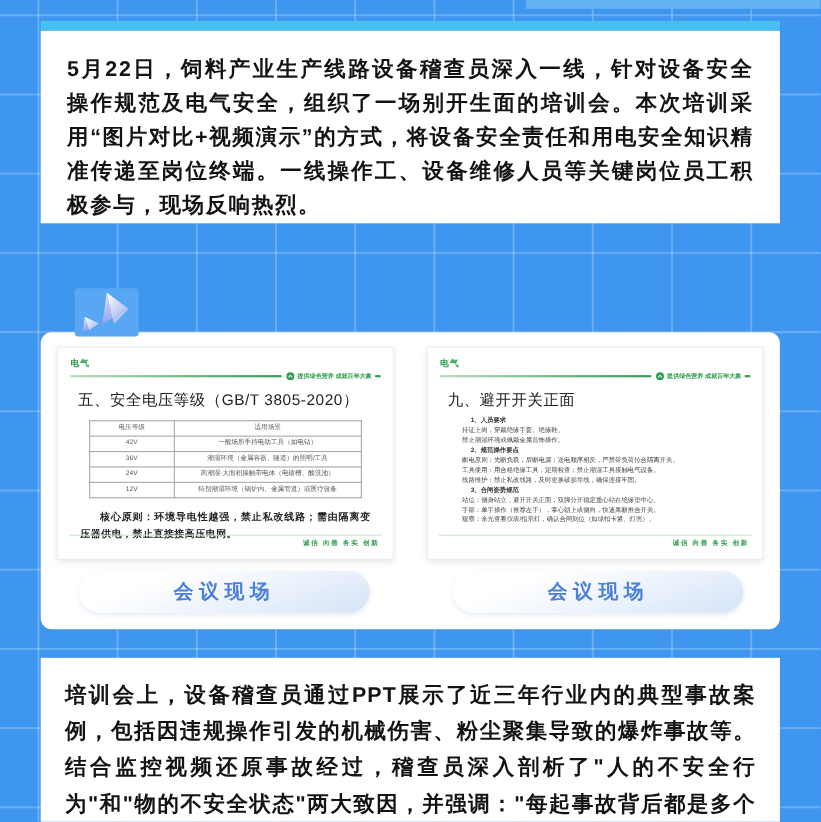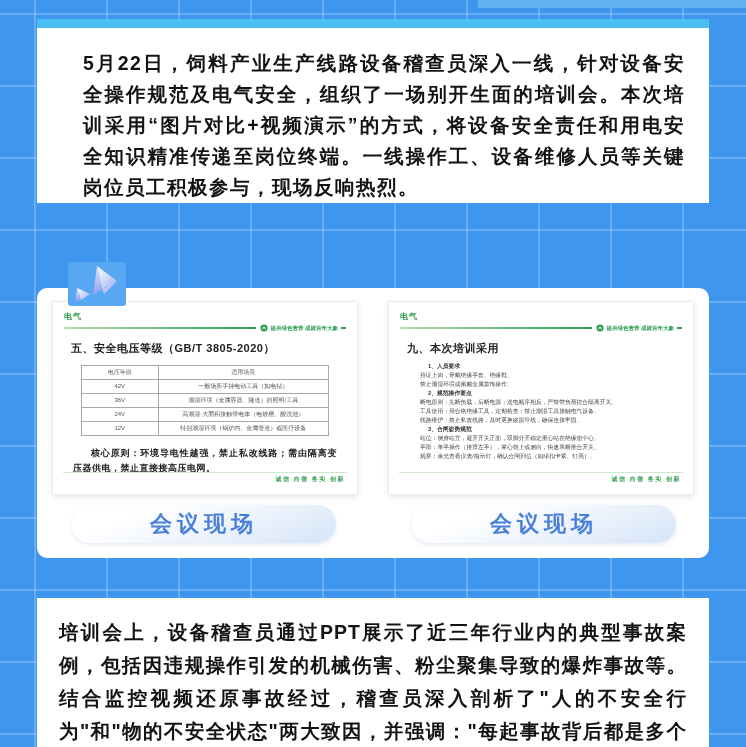--- a/index.html
+++ b/index.html
@@ -15,48 +15,48 @@
     background-position:34px 13px;
   }
   .top-band { position:absolute; left:478px; top:0; width:268px; height:8px; background:#63B2F2; }
   .cyan-bar { position:absolute; left:37px; top:19px; width:672px; height:9px; background:#49BEF0; }
 
   .card { position:absolute; left:37px; width:672px; background:#ffffff; }
   .card.top { top:28px; height:175px; }
   .intro-text {
     padding:20px 24px 0 24px;
     font-size:19.5px; font-weight:bold; color:#131313;
-    line-height:31px; letter-spacing:1.5px; text-align:justify;margin-left:22px;
+    line-height:31px; letter-spacing:1.5px; text-align:justify;
   }
 
   .deco-planes {
     position:absolute; left:68px; top:262px; width:58px; height:44px;
     background:#58A7F3; border-radius:3px; z-index:3;
     display:flex; align-items:center; justify-content:center;
   }
 
-  .card.mid { top:288px; height:270px; border-radius:10px; z-index:2; }
+  .card.mid { top:302px; height:270px; border-radius:10px; z-index:2; }
 
   .slide {
     position:absolute; top:13px; width:306px; height:194px;
     background:#fff; border:1px solid #ececec;
     box-shadow:0 2px 6px rgba(0,0,0,.10);
   }
   .slide.left { left:15px; }
   .slide.right { left:351px; }
   .slide-inner { position:relative; height:100%; padding:9px 11px; }
 
   .tag { color:#2E9E50; font-size:8px; font-weight:bold; letter-spacing:1px; }
   .rule-row { display:flex; align-items:center; margin-top:2px; }
   .rule { flex:1; height:2px; background:linear-gradient(90deg,#b7dcb7,#2E9E50); }
   .brand { display:flex; align-items:center; margin-left:4px; }
   .brand-text { font-size:5.5px; color:#2E9E50; font-weight:bold; margin-left:2px; white-space:nowrap; }
   .brand-dash { width:5px; height:1.5px; background:#2E9E50; margin-left:3px; }
 
-  .slide-title { font-size:11px; font-weight:bold; color:#222; margin:9px 0 0 7px; letter-spacing:.5px; }
+  .slide-title { font-size:14px; font-weight:normal; color:#222; margin:9px 0 0 7px; letter-spacing:.5px; }
 
   .volt-table { border-collapse:collapse; margin:9px auto 0 auto; width:88%; }
   .volt-table th, .volt-table td {
     border:1px solid #a8a8a8; font-size:6px; color:#555;
     text-align:center; padding:3px 2px; font-weight:normal; line-height:7px;
   }
   .volt-table th { color:#666; }
   .volt-table .c1 { width:31%; }
 
   .note {
@@ -69,21 +69,21 @@
   .op-line.num { padding-left:8px; color:#333; font-weight:bold; }
 
   .slide-footer-rule { position:absolute; left:10px; right:10px; bottom:21px; height:1px; background:#cfe6cf; }
   .slide-footer { position:absolute; right:12px; bottom:10px; font-size:6px; color:#2E9E50; font-weight:bold; letter-spacing:1.5px; }
 
   .meet-btn {
     position:absolute; top:217px; width:264px; height:38px;
     border:none; border-radius:19px; cursor:pointer;
     background:linear-gradient(160deg,#ffffff 25%,#d5e4f8 100%);
     box-shadow:0 2px 5px rgba(40,80,160,.12);
-    color:#4A80D8; font-size:22px; font-weight:bold; letter-spacing:5px;
+    color:#4A80D8; font-size:18px; font-weight:bold; letter-spacing:5px;
     font-family:"Liberation Sans","DejaVu Sans",sans-serif;
     display:flex; align-items:center; justify-content:center;
   }
   .meet-btn.btn-left { left:35px; }
   .meet-btn.btn-right { left:375px; }
 
   .card.bottom { top:598px; height:169px; }
   .body-text {
     padding:18px 22px 0 22px;
     font-size:19.5px; font-weight:bold; color:#131313;
@@ -174,21 +174,21 @@
         <div class="rule"></div>
         <div class="brand">
           <svg width="8" height="8" viewBox="0 0 10 10">
             <circle cx="5" cy="5" r="4.5" fill="#2E9E50"></circle>
             <path d="M2.5 6.5 Q3.5 3.5 5 3.5 Q6.5 3.5 7.5 6.5 L6.3 6.5 Q5.8 5 5 5 Q4.2 5 3.7 6.5 Z" fill="#ffffff"></path>
           </svg>
           <span class="brand-text">提供绿色营养 成就百年大象</span>
           <span class="brand-dash"></span>
         </div>
       </div>
-      <div class="slide-title">九、本次培训采用</div>
+      <div class="slide-title">九、避开开关正面</div>
       <div class="ops">
         <div class="op-line num">1、人员要求</div>
         <div class="op-line detail">持证上岗，穿戴绝缘手套、绝缘鞋。</div>
         <div class="op-line detail">禁止潮湿环境或佩戴金属首饰操作。</div>
         <div class="op-line num">2、规范操作要点</div>
         <div class="op-line detail">断电原则：先断负载，后断电源；送电顺序相反，严禁带负荷拉合隔离开关。</div>
         <div class="op-line detail">工具使用：用合格绝缘工具，定期检查；禁止潮湿工具接触电气设备。</div>
         <div class="op-line detail">线路维护：禁止私改线路，及时更换破损导线，确保连接牢固。</div>
         <div class="op-line num">3、合闸姿势规范</div>
         <div class="op-line detail">站位：侧身站立，避开开关正面，双脚分开稳定重心站在绝缘垫中心。</div>

